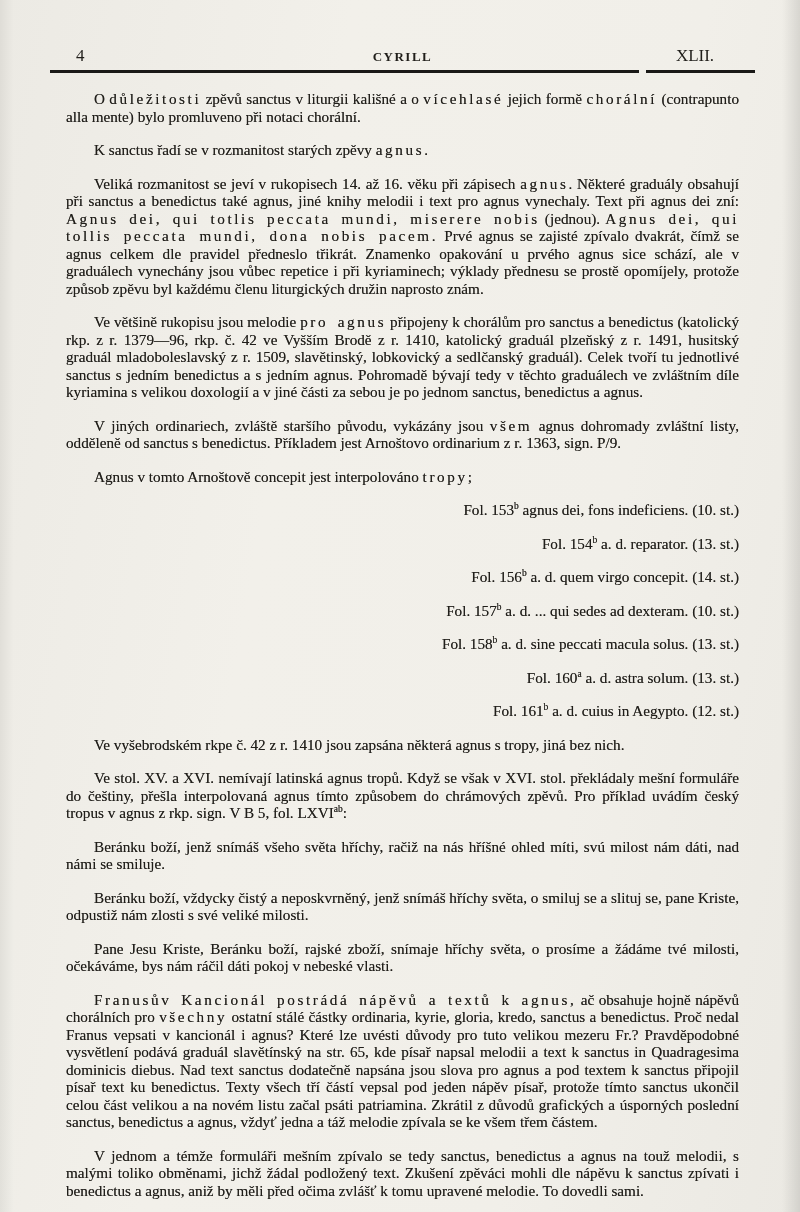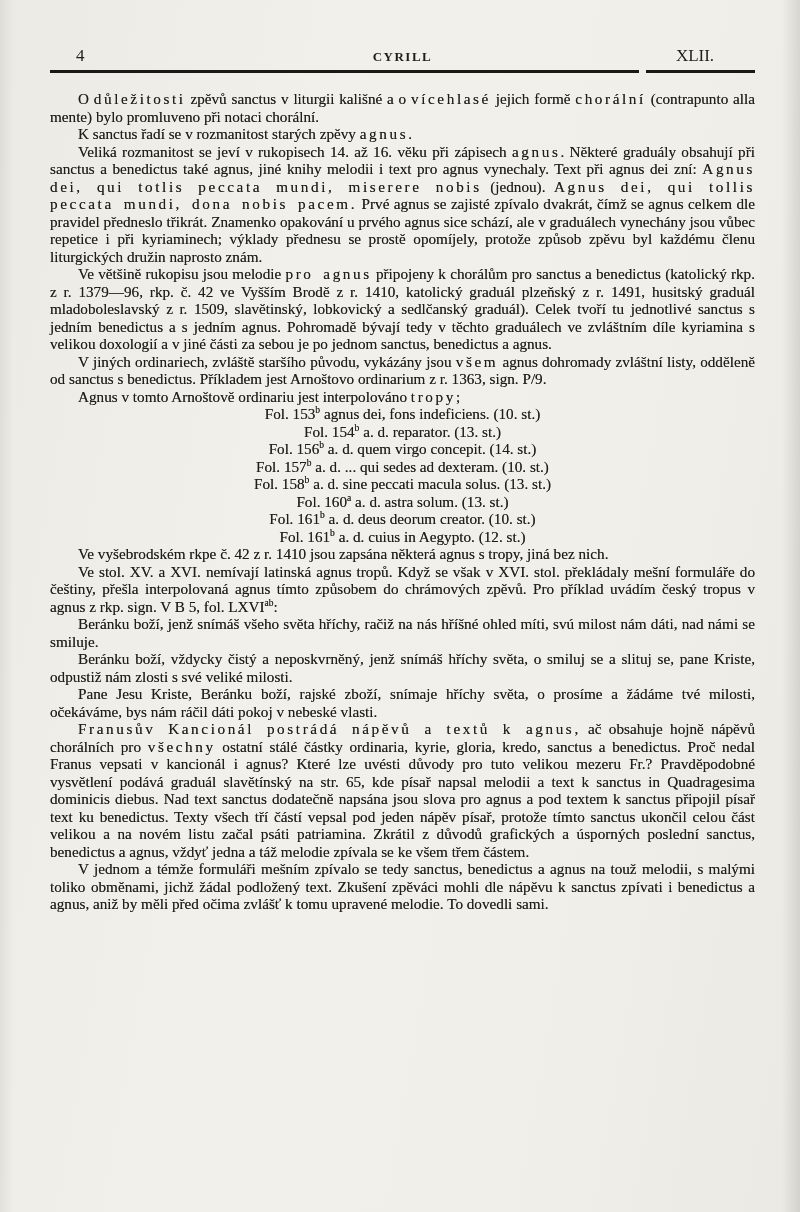--- a/index.html
+++ b/index.html
@@ -47,23 +47,23 @@
   }
 
   .body-text {
     margin: 17px 45px 0 50px;
     font-size: 15.2px;
     line-height: 17.5px;
     text-align: justify;
     text-shadow: 0 0 0.5px rgba(32,30,26,0.65);
     hyphens: none;
   }
-  p.para { margin: 0; }
+  p.para { margin: 16px; }
   p.indent { text-indent: 28px; }
-  p.folio { text-align: center; }
+  p.folio { text-align: right; }
   .sp { letter-spacing: 2.6px; word-spacing: 3px; }
   sup { font-size: 9.5px; line-height: 0; vertical-align: super; }
 </style>
 </head>
 <body>
 
 <div class="page">
 
   <div class="header">
     <div class="pageno">4</div>
@@ -72,28 +72,27 @@
   </div>
 
   <div class="rule"></div>
 
   <div class="body-text">
       <p class="para indent"><span>O </span><span class="sp">důležitosti</span><span> zpěvů sanctus v liturgii kališné a o </span><span class="sp">vícehlasé</span><span> jejich formě </span><span class="sp">chorální</span><span> (contrapunto alla mente) bylo promluveno při notaci chorální.</span></p>
       <p class="para indent"><span>K sanctus řadí se v rozmanitost starých zpěvy </span><span class="sp">agnus</span><span>.</span></p>
       <p class="para indent"><span>Veliká rozmanitost se jeví v rukopisech 14. až 16. věku při zápisech </span><span class="sp">agnus</span><span>. Některé graduály obsahují při sanctus a benedictus také agnus, jiné knihy melodii i text pro agnus vynechaly. Text při agnus dei zní: </span><span class="sp">Agnus dei, qui totlis peccata mundi, miserere nobis</span><span> (jednou). </span><span class="sp">Agnus dei, qui tollis peccata mundi, dona nobis pacem.</span><span> Prvé agnus se zajisté zpívalo dvakrát, čímž se agnus celkem dle pravidel předneslo třikrát. Znamenko opakování u prvého agnus sice schází, ale v graduálech vynechány jsou vůbec repetice i při kyriaminech; výklady přednesu se prostě opomíjely, protože způsob zpěvu byl každému členu liturgických družin naprosto znám.</span></p>
       <p class="para indent"><span>Ve většině rukopisu jsou melodie </span><span class="sp">pro agnus</span><span> připojeny k chorálům pro sanctus a benedictus (katolický rkp. z r. 1379—96, rkp. č. 42 ve Vyšším Brodě z r. 1410, katolický graduál plzeňský z r. 1491, husitský graduál mladoboleslavský z r. 1509, slavětinský, lobkovický a sedlčanský graduál). Celek tvoří tu jednotlivé sanctus s jedním benedictus a s jedním agnus. Pohromadě bývají tedy v těchto graduálech ve zvláštním díle kyriamina s velikou doxologií a v jiné části za sebou je po jednom sanctus, benedictus a agnus.</span></p>
       <p class="para indent"><span>V jiných ordinariech, zvláště staršího původu, vykázány jsou </span><span class="sp">všem</span><span> agnus dohromady zvláštní listy, odděleně od sanctus s benedictus. Příkladem jest Arnoštovo ordinarium z r. 1363, sign. P/9.</span></p>
-      <p class="para indent"><span>Agnus v tomto Arnoštově ordinariu jest interpolováno </span><span class="sp">tropy</span><span>;</span></p>
+      <p class="para indent"><span>Agnus v tomto Arnoštově concepit jest interpolováno </span><span class="sp">tropy</span><span>;</span></p>
       <p class="para folio"><span>Fol. 153</span><sup>b</sup><span> agnus dei, fons indeficiens. (10. st.)</span></p>
       <p class="para folio"><span>Fol. 154</span><sup>b</sup><span> a. d. reparator. (13. st.)</span></p>
       <p class="para folio"><span>Fol. 156</span><sup>b</sup><span> a. d. quem virgo concepit. (14. st.)</span></p>
       <p class="para folio"><span>Fol. 157</span><sup>b</sup><span> a. d. ... qui sedes ad dexteram. (10. st.)</span></p>
       <p class="para folio"><span>Fol. 158</span><sup>b</sup><span> a. d. sine peccati macula solus. (13. st.)</span></p>
       <p class="para folio"><span>Fol. 160</span><sup>a</sup><span> a. d. astra solum. (13. st.)</span></p>
-      <p class="para folio"><span>Fol. 161</span><sup>b</sup><span> a. d. deus deorum creator. (10. st.)</span></p>
       <p class="para folio"><span>Fol. 161</span><sup>b</sup><span> a. d. cuius in Aegypto. (12. st.)</span></p>
       <p class="para indent"><span>Ve vyšebrodském rkpe č. 42 z r. 1410 jsou zapsána některá agnus s tropy, jiná bez nich.</span></p>
       <p class="para indent"><span>Ve stol. XV. a XVI. nemívají latinská agnus tropů. Když se však v XVI. stol. překládaly mešní formuláře do češtiny, přešla interpolovaná agnus tímto způsobem do chrámových zpěvů. Pro příklad uvádím český tropus v agnus z rkp. sign. V B 5, fol. LXVI</span><sup>ab</sup><span>:</span></p>
       <p class="para indent"><span>Beránku boží, jenž snímáš všeho světa hříchy, račiž na nás hříšné ohled míti, svú milost nám dáti, nad námi se smiluje.</span></p>
       <p class="para indent"><span>Beránku boží, vždycky čistý a neposkvrněný, jenž snímáš hříchy světa, o smiluj se a slituj se, pane Kriste, odpustiž nám zlosti s své veliké milosti.</span></p>
       <p class="para indent"><span>Pane Jesu Kriste, Beránku boží, rajské zboží, snímaje hříchy světa, o prosíme a žádáme tvé milosti, očekáváme, bys nám ráčil dáti pokoj v nebeské vlasti.</span></p>
       <p class="para indent"><span class="sp">Franusův Kancionál postrádá nápěvů a textů k agnus,</span><span> ač obsahuje hojně nápěvů chorálních pro </span><span class="sp">všechny</span><span> ostatní stálé částky ordinaria, kyrie, gloria, kredo, sanctus a benedictus. Proč nedal Franus vepsati v kancionál i agnus? Které lze uvésti důvody pro tuto velikou mezeru Fr.? Pravděpodobné vysvětlení podává graduál slavětínský na str. 65, kde písař napsal melodii a text k sanctus in Quadragesima dominicis diebus. Nad text sanctus dodatečně napsána jsou slova pro agnus a pod textem k sanctus připojil písař text ku benedictus. Texty všech tří částí vepsal pod jeden nápěv písař, protože tímto sanctus ukončil celou část velikou a na novém listu začal psáti patriamina. Zkrátil z důvodů grafických a úsporných poslední sanctus, benedictus a agnus, vždyť jedna a táž melodie zpívala se ke všem třem částem.</span></p>
       <p class="para indent"><span>V jednom a témže formuláři mešním zpívalo se tedy sanctus, benedictus a agnus na touž melodii, s malými toliko obměnami, jichž žádal podložený text. Zkušení zpěváci mohli dle nápěvu k sanctus zpívati i benedictus a agnus, aniž by měli před očima zvlášť k tomu upravené melodie. To dovedli sami.</span></p>
     </div>
 

